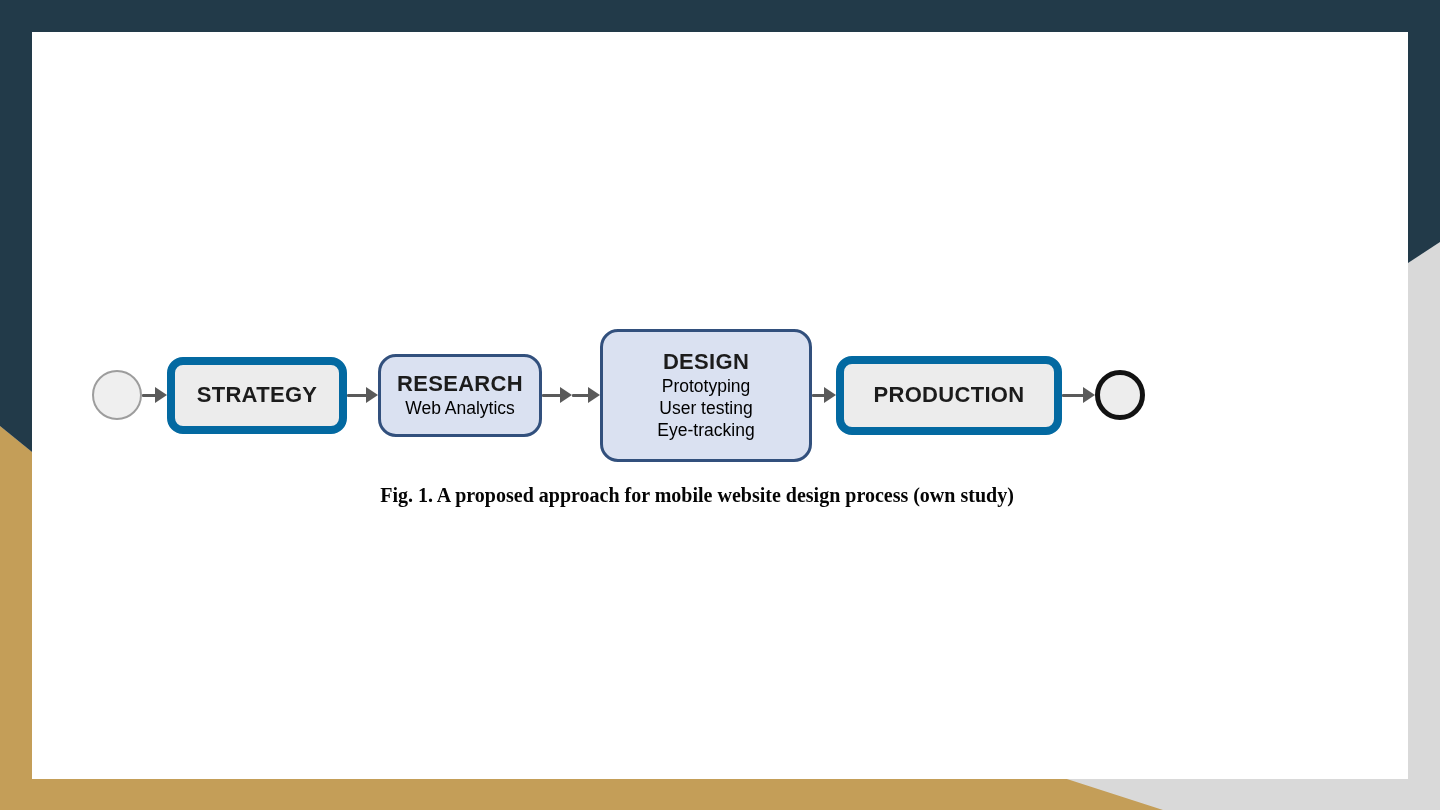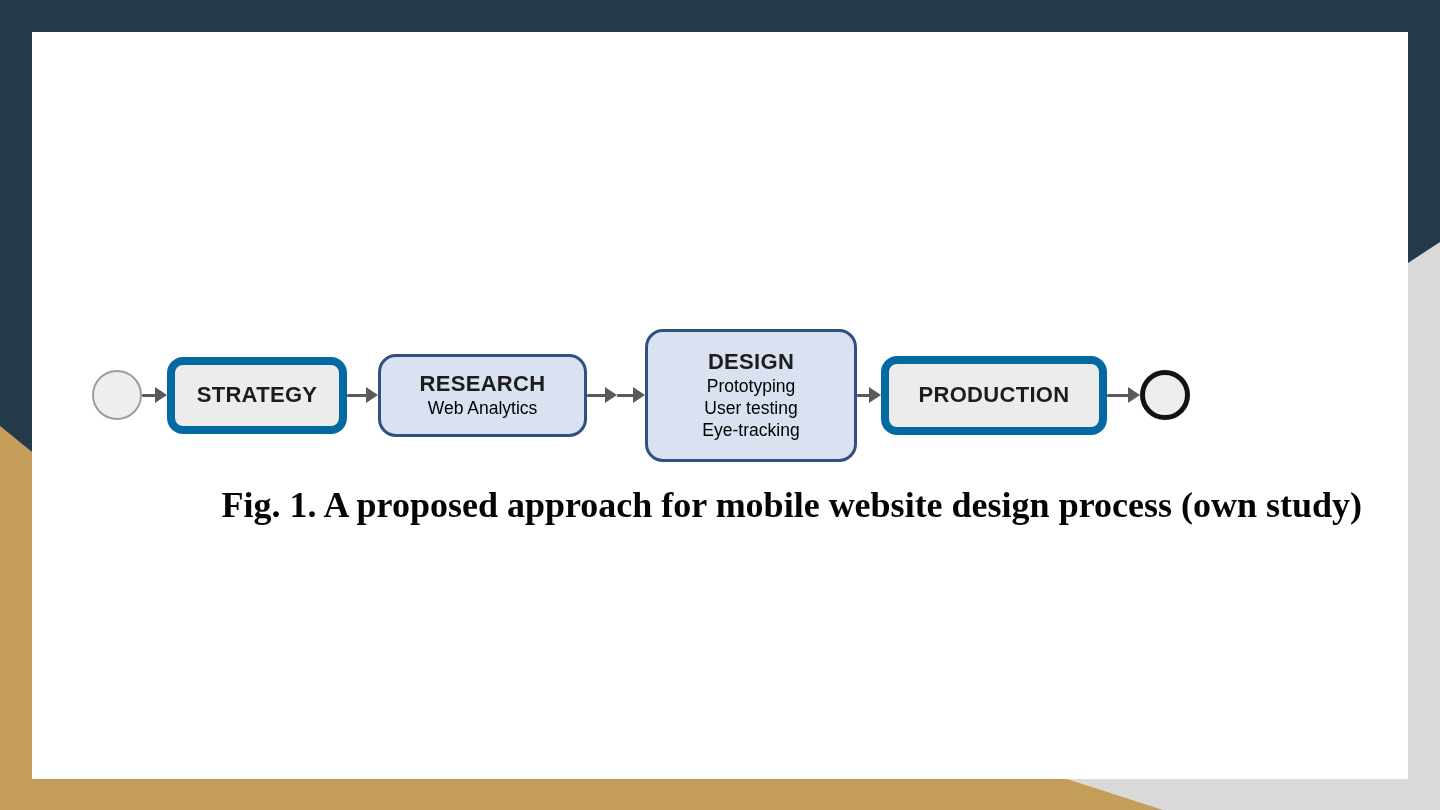--- a/index.html
+++ b/index.html
@@ -109,21 +109,21 @@
     background: #ECECEC;
     border: 8px solid #0369a1;
     border-radius: 16px;
   }
   .node-accent {
     background: #DAE1F1;
     border: 3px solid #32507D;
     border-radius: 18px;
   }
   .n-strategy   { width: 180px; height: 77px; }
-  .n-research   { width: 209px; height: 83px; }
+  .n-research   { width: 164px; height: 83px; }
   .n-analysis   { width: 175px; height: 80px; }
   .n-design     { width: 212px; height: 133px; }
   .n-production { width: 226px; height: 79px; text-align: center; }
   .node-label {
     font-size: 22px;
     font-weight: bold;
     color: #1C1C1C;
     letter-spacing: 0.3px;
     line-height: 26px;
   }
@@ -131,24 +131,24 @@
     font-size: 17.5px;
     color: #000000;
     line-height: 22px;
   }
   
   .caption {
     position: absolute;
     left: 0;
     top: 452px;
     width: 1330px;
-    text-align: right;
+    text-align: center;
     font-family: "Liberation Serif", serif;
     font-weight: bold;
-    font-size: 36px;
+    font-size: 20px;
     color: #050505;
     white-space: nowrap;
   }
 </style>
 </head>
 <body>
 
 <div class="canvas">
   <div class="bg bg-gold"></div>
   <div class="bg bg-teal"></div>

